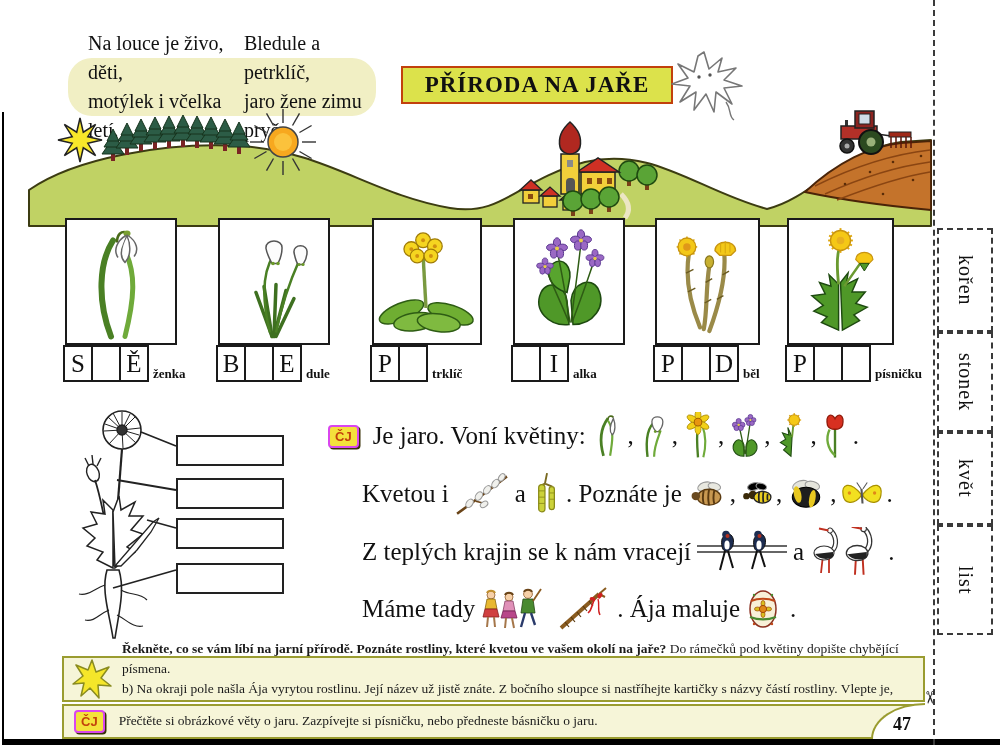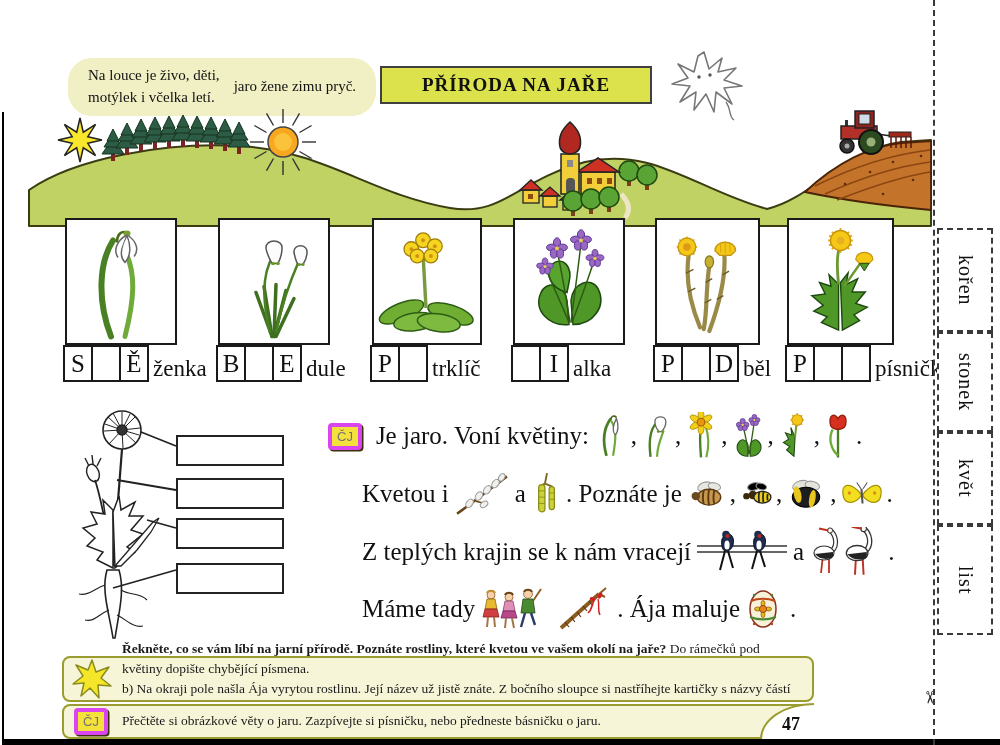--- a/index.html
+++ b/index.html
@@ -2,48 +2,48 @@
 <html><head>
 <meta charset="utf-8">
 <style>
   html,body{margin:0;padding:0;background:#fff;}
   .page{position:relative;width:1000px;height:745px;background:#fff;overflow:hidden;
         font-family:"Liberation Serif",serif;color:#111;}
   .abs{position:absolute;}
   
   .rhyme{left:68px;top:58px;width:308px;height:58px;background:#f1efc4;border-radius:24px;
          display:flex;align-items:center;gap:14px;padding:0 0 0 20px;box-sizing:border-box;
-         font-size:15px;line-height:1.45;}
-  .title-box{left:380px;top:66px;width:272px;height:38px;background:#dce24b;border:2px solid #404040;
-         display:flex;align-items:center;justify-content:center;font-weight:bold;font-size:19px;
+         font-size:20px;line-height:1.45;}
+  .title-box{left:401px;top:66px;width:272px;height:38px;background:#dce24b;border:2px solid #c2410c;
+         display:flex;align-items:center;justify-content:center;font-weight:bold;font-size:23px;
          letter-spacing:1px;box-sizing:border-box;}
   
   .fcard{border:2px solid #1a1a1a;background:#fff;top:218px;height:127px;box-sizing:border-box;}
   .lrow{top:345px;display:flex;align-items:flex-end;}
   .lbox{width:26px;height:33px;border:2px solid #1a1a1a;margin-right:-2px;background:#fff;
         display:flex;align-items:center;justify-content:center;font-size:25px;}
-  .suffix{font-weight:normal;font-size:23px;line-height:1;margin-left:6px;padding-bottom:2px;}
+  .suffix{font-weight:bold;font-size:13px;line-height:1;margin-left:6px;padding-bottom:2px;}
   
   .srow{display:flex;align-items:center;font-size:25px;white-space:nowrap;height:48px;}
   .srow svg{flex:0 0 auto;}
   .sep{margin:0 4px;}
-  .badge{background:#f4e13c;border:4px solid #d946ef;border-radius:4px;box-shadow:1.5px 1.5px 0 #3a3208;
-        color:#737373;font-weight:normal;font-size:13px;line-height:1;padding:3px 5px;
+  .badge{background:#f4e13c;border:2px solid #d946ef;border-radius:4px;box-shadow:1.5px 1.5px 0 #3a3208;
+        color:#c2410c;font-weight:bold;font-size:13px;line-height:1;padding:3px 5px;
         font-family:"Liberation Sans",sans-serif;}
   
   .dlabel{border:2px solid #222;background:#fff;width:104px;height:27px;}
   
   .cutline{left:933px;top:0;height:745px;border-left:2.5px dashed #3a3a3a;}
   .side-card{left:937px;width:56px;border:2px dashed #3a3a3a;background:#fff;box-sizing:border-box;
         display:flex;align-items:center;justify-content:center;
         writing-mode:vertical-rl;font-size:20px;letter-spacing:1px;}
   .scissors{left:922px;top:687px;font-size:17px;transform:rotate(90deg);color:#222;}
   
-  .panel{background:#f6f5d8;border:2px solid #9a9c30;border-radius:8px;display:flex;
-        align-items:center;box-sizing:border-box;left:62px;width:752px;}
+  .panel{background:#f6f5d8;border:2px solid #9a9c30;border-radius:0;display:flex;
+        align-items:center;box-sizing:border-box;left:62px;width:863px;}
   .instr{font-size:13.5px;line-height:1.5;color:#1a1a1a;}
   .pagenum-wrap{position:absolute;right:-2px;bottom:-2px;width:52px;height:34px;background:#fff;
         border:2px solid #9a9c30;border-right:none;border-bottom:none;
         border-top-left-radius:100% 100%;display:flex;align-items:flex-end;justify-content:flex-end;text-align:center;}
   .pagenum{font-weight:bold;font-size:18px;padding:0 14px 4px 0;}
   .scan{background:#000;}
 </style>
 </head>
 <body>
 
@@ -51,20 +51,21 @@
 
   <div class="abs scan" style="left:2px;top:112px;width:2px;height:633px;"></div>
   <div class="abs scan" style="left:3px;top:739px;width:997px;height:6px;"></div>
 
   <div class="abs rhyme">
     <div>
       <div>Na louce je živo, děti,</div>
       <div>motýlek i včelka letí.</div>
     </div>
     <div>
+      <div>Bledule a petrklíč,</div>
       <div>jaro žene zimu pryč.</div>
     </div>
   </div>
 
   <div class="abs title-box">PŘÍRODA NA JAŘE</div>
 
   <svg class="abs" style="left:668px;top:50px;" width="78" height="72" viewBox="0 0 78 72">
     <polygon points="36,2 41,19 54,8 50,22 68,18 56,30 74,36 56,38 64,54 48,42 46,62 38,44 26,60 28,42 12,52 22,36 4,34 20,28 10,14 26,22 30,6" fill="#ffffff" stroke="#777" stroke-width="1.6" stroke-linejoin="round"></polygon>
     <circle cx="31" cy="27" r="1.7" fill="#555"></circle>
       <circle cx="42" cy="25" r="1.7" fill="#555"></circle>

